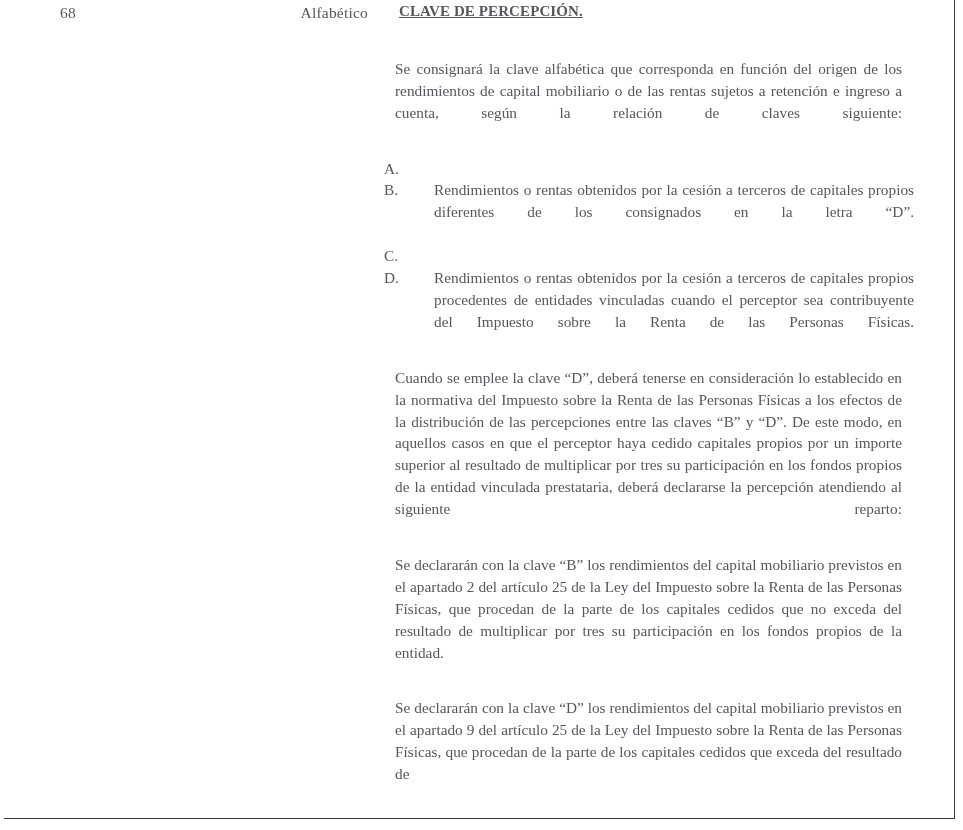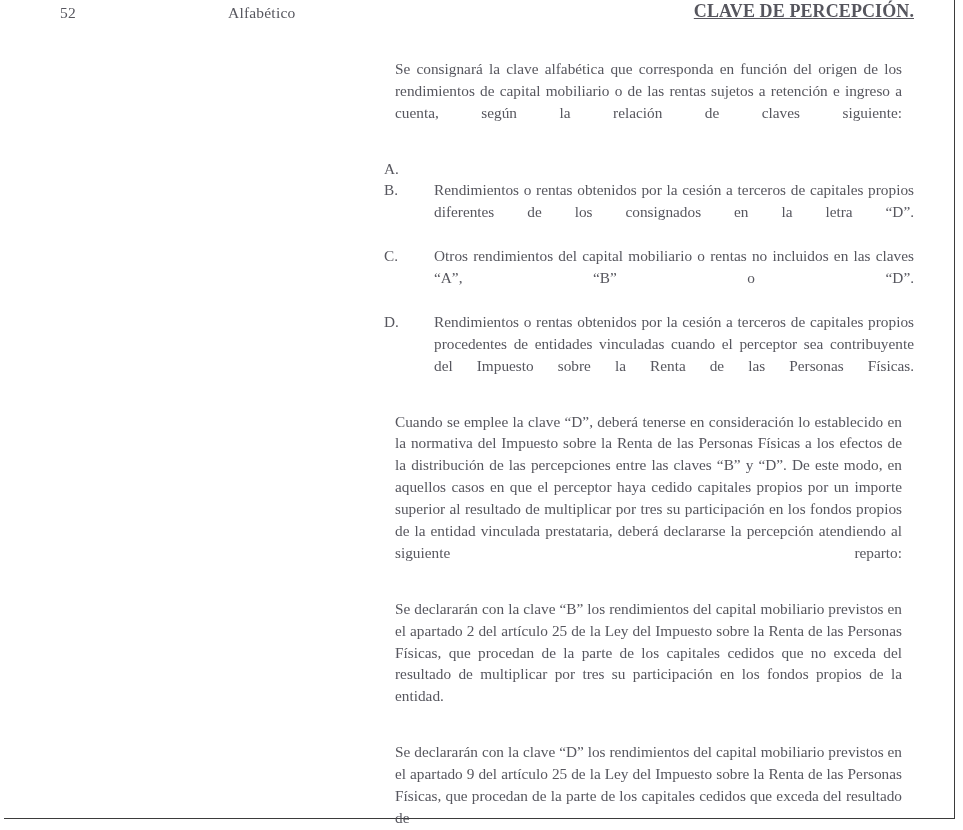--- a/index.html
+++ b/index.html
@@ -60,41 +60,42 @@
   }
 
   .col-type {
     position: absolute;
     left: 228px;
     top: 3px;
     width: 140px;
     font-size: 15.5px;
     line-height: 20px;
     letter-spacing: 0.2px;
+    text-align: right;
   }
 
   .col-desc {
     position: absolute;
     left: 383px;
     top: 1px;
     width: 531px;
     font-size: 15.3px;
     line-height: 21.9px;
     text-align: justify;
     text-justify: inter-word;
   }
 
   .desc-title {
     font-weight: bold;
     text-decoration: underline;
     letter-spacing: 0.1px;
-    font-size: 18px;
+    font-size: 15px;
     display: block;
-    margin: 0 0 1px 5px;
-    text-align: right;
+    margin: 0 0 1px 16px;
+    text-align: left;
   }
 
   .gap {
     display: block;
     height: 22px;
   }
 
   .para {
     display: block;
     margin: 12px;
@@ -142,39 +143,39 @@
 </head>
 <body>
 
 <div class="page">
 
   <div class="frame-right"></div>
   <div class="frame-bottom"></div>
 
   <div class="row scan">
 
-    <div class="col-num">52</div>
+    <div class="col-num">68</div>
 
     <div class="col-type">Alfabético</div>
 
     <div class="col-desc">
 
       <span class="desc-title">CLAVE DE PERCEPCIÓN.</span>
 
       <span class="gap"></span>
 
       <span class="para">Se consignará la clave alfabética que corresponda en función del origen de los rendimientos de capital mobiliario o de las rentas sujetos a retención e ingreso a cuenta, según la relación de claves siguiente:</span>
 
       <span class="clause-list">
 
         <span class="clause"><span class="clause-mark">A.</span></span>
 
         <span class="clause"><span class="clause-mark">B.</span><span>Rendimientos o rentas obtenidos por la cesión a terceros de capitales propios diferentes de los consignados en la letra “D”.</span></span>
 
-        <span class="clause"><span class="clause-mark">C.</span><span>Otros rendimientos del capital mobiliario o rentas no incluidos en las claves “A”, “B” o “D”.</span></span>
+        <span class="clause"><span class="clause-mark">C.</span></span>
 
         <span class="clause"><span class="clause-mark">D.</span><span>Rendimientos o rentas obtenidos por la cesión a terceros de capitales propios procedentes de entidades vinculadas cuando el perceptor sea contribuyente del Impuesto sobre la Renta de las Personas Físicas.</span></span>
 
       </span>
 
       <span class="para">Cuando se emplee la clave “D”, deberá tenerse en consideración lo establecido en la normativa del Impuesto sobre la Renta de las Personas Físicas a los efectos de la distribución de las percepciones entre las claves “B” y “D”. De este modo, en aquellos casos en que el perceptor haya cedido capitales propios por un importe superior al resultado de multiplicar por tres su participación en los fondos propios de la entidad vinculada prestataria, deberá declararse la percepción atendiendo al siguiente reparto:</span>
 
       <span class="para">Se declararán con la clave “B” los rendimientos del capital mobiliario previstos en el apartado 2 del artículo 25 de la Ley del Impuesto sobre la Renta de las Personas Físicas, que procedan de la parte de los capitales cedidos que no exceda del resultado de multiplicar por tres su participación en los fondos propios de la entidad.</span>
 
       <span class="para last">Se declararán con la clave “D” los rendimientos del capital mobiliario previstos en el apartado 9 del artículo 25 de la Ley del Impuesto sobre la Renta de las Personas Físicas, que procedan de la parte de los capitales cedidos que exceda del resultado de</span>

